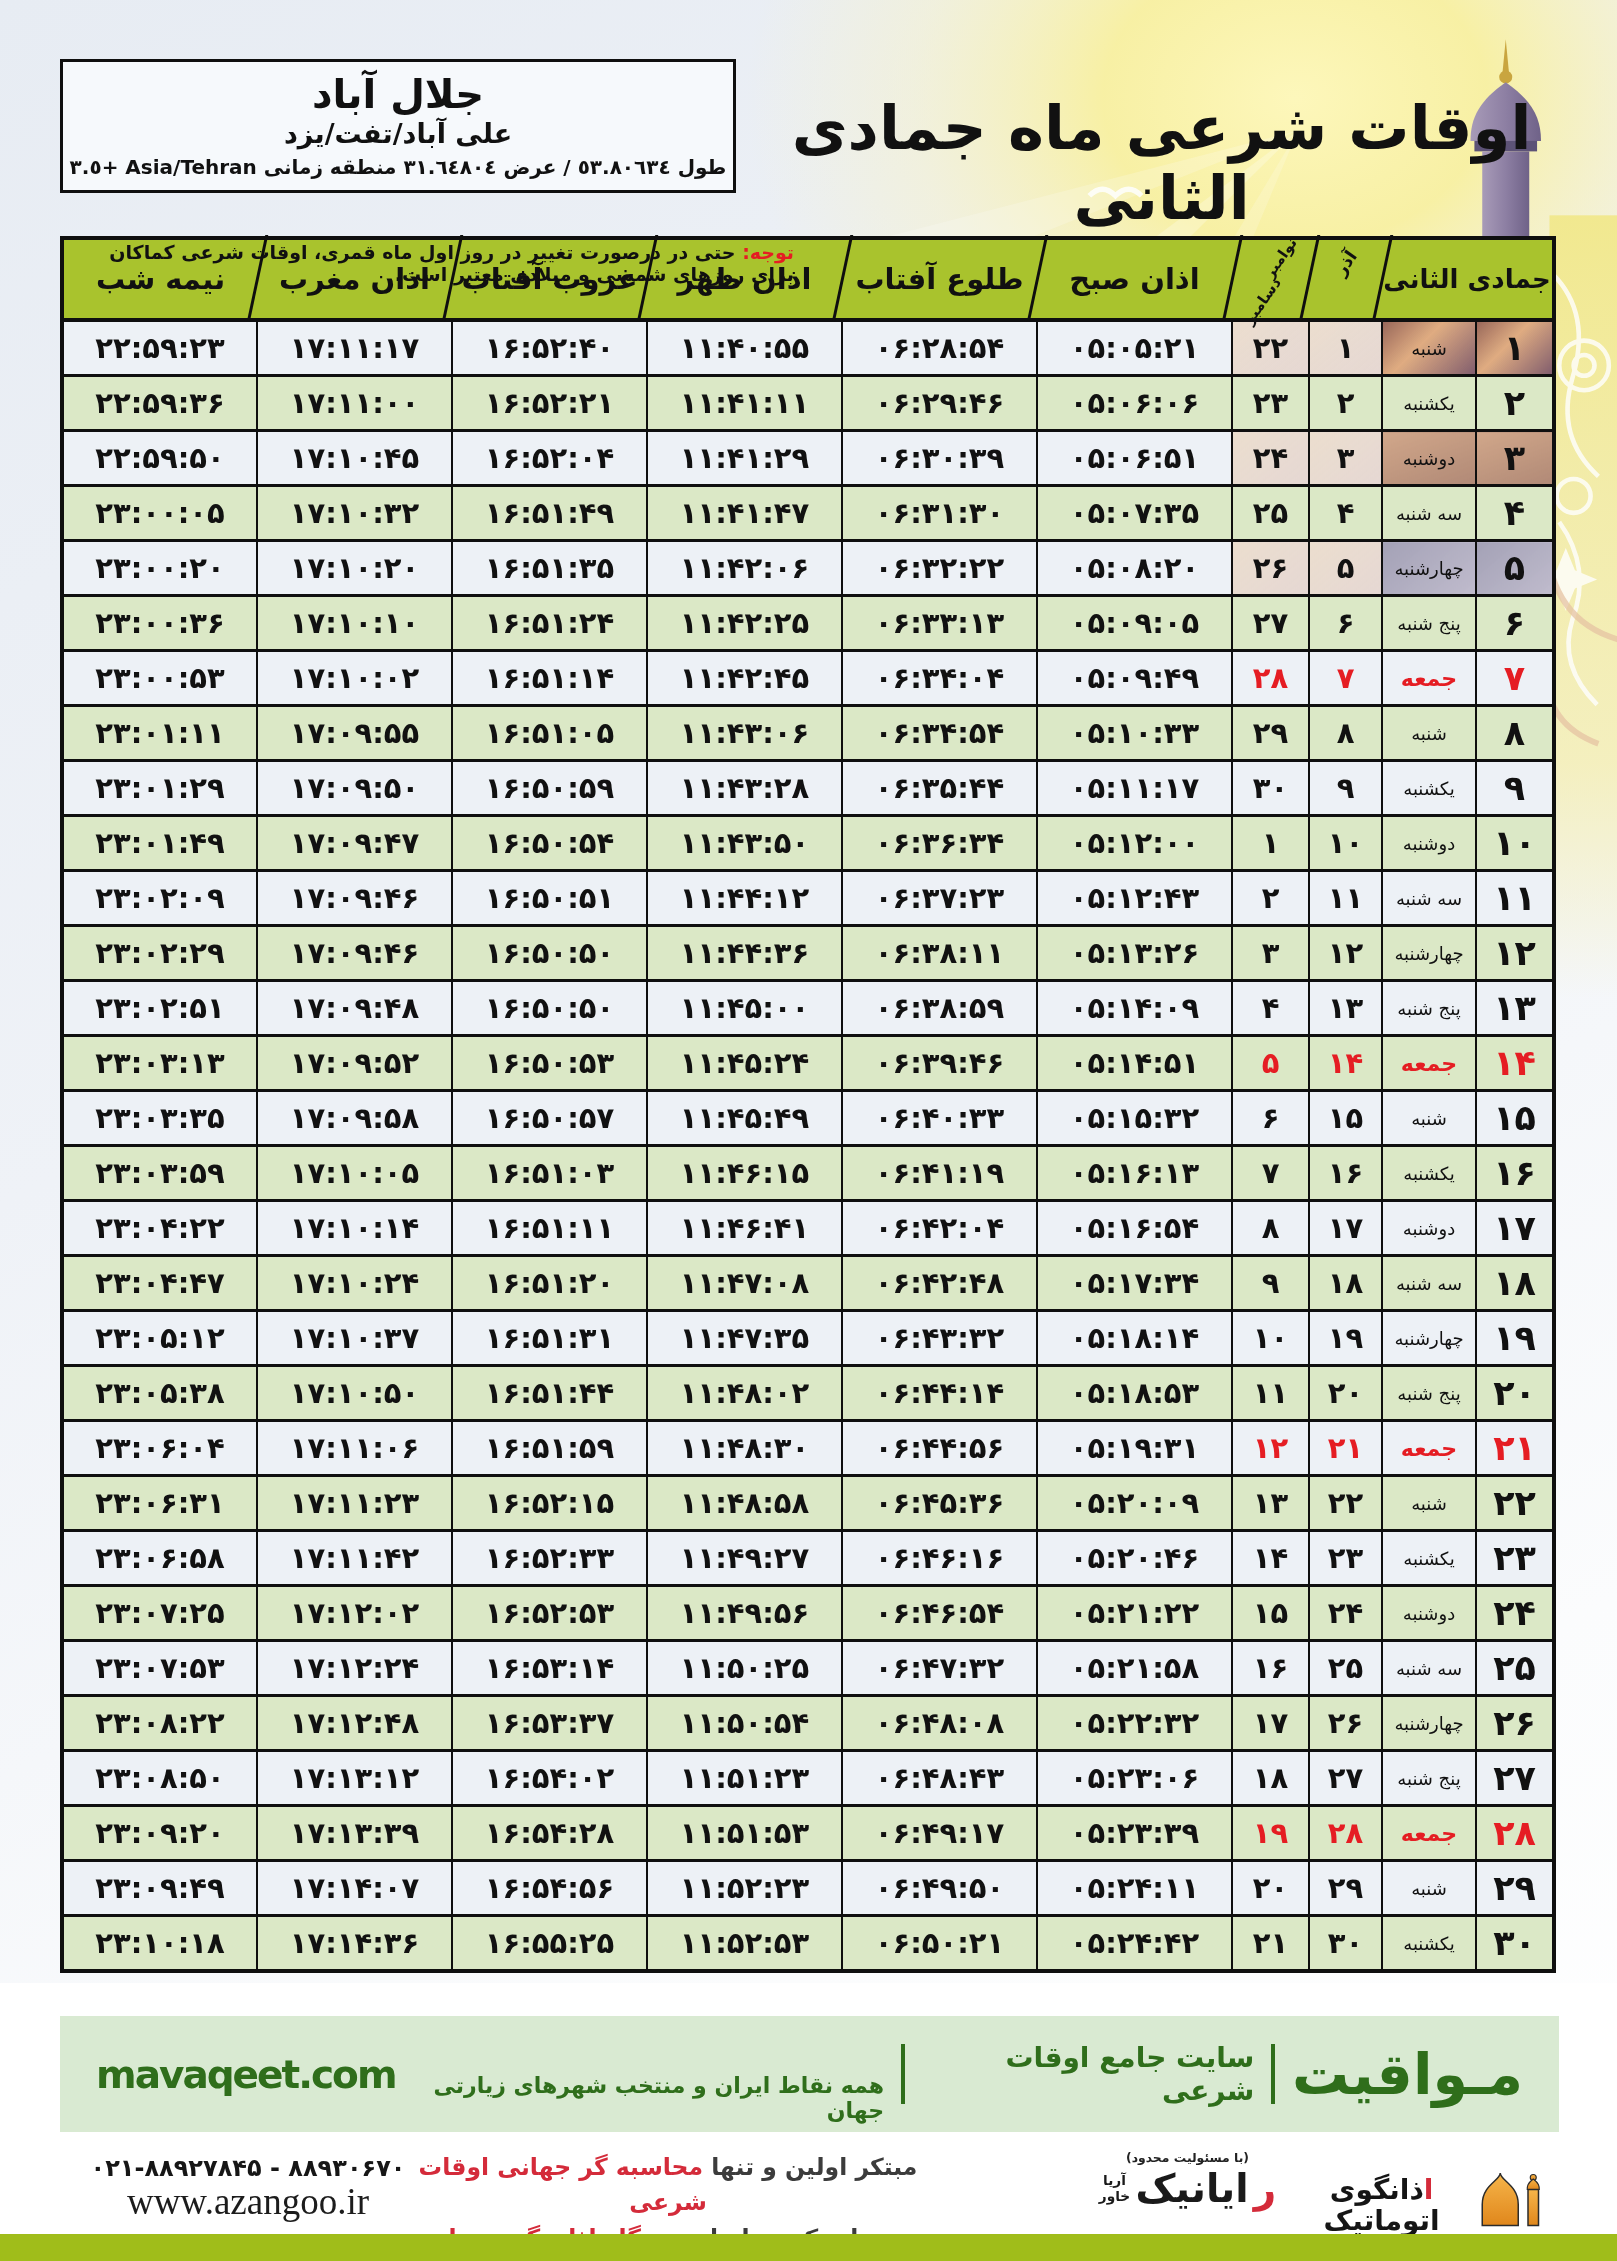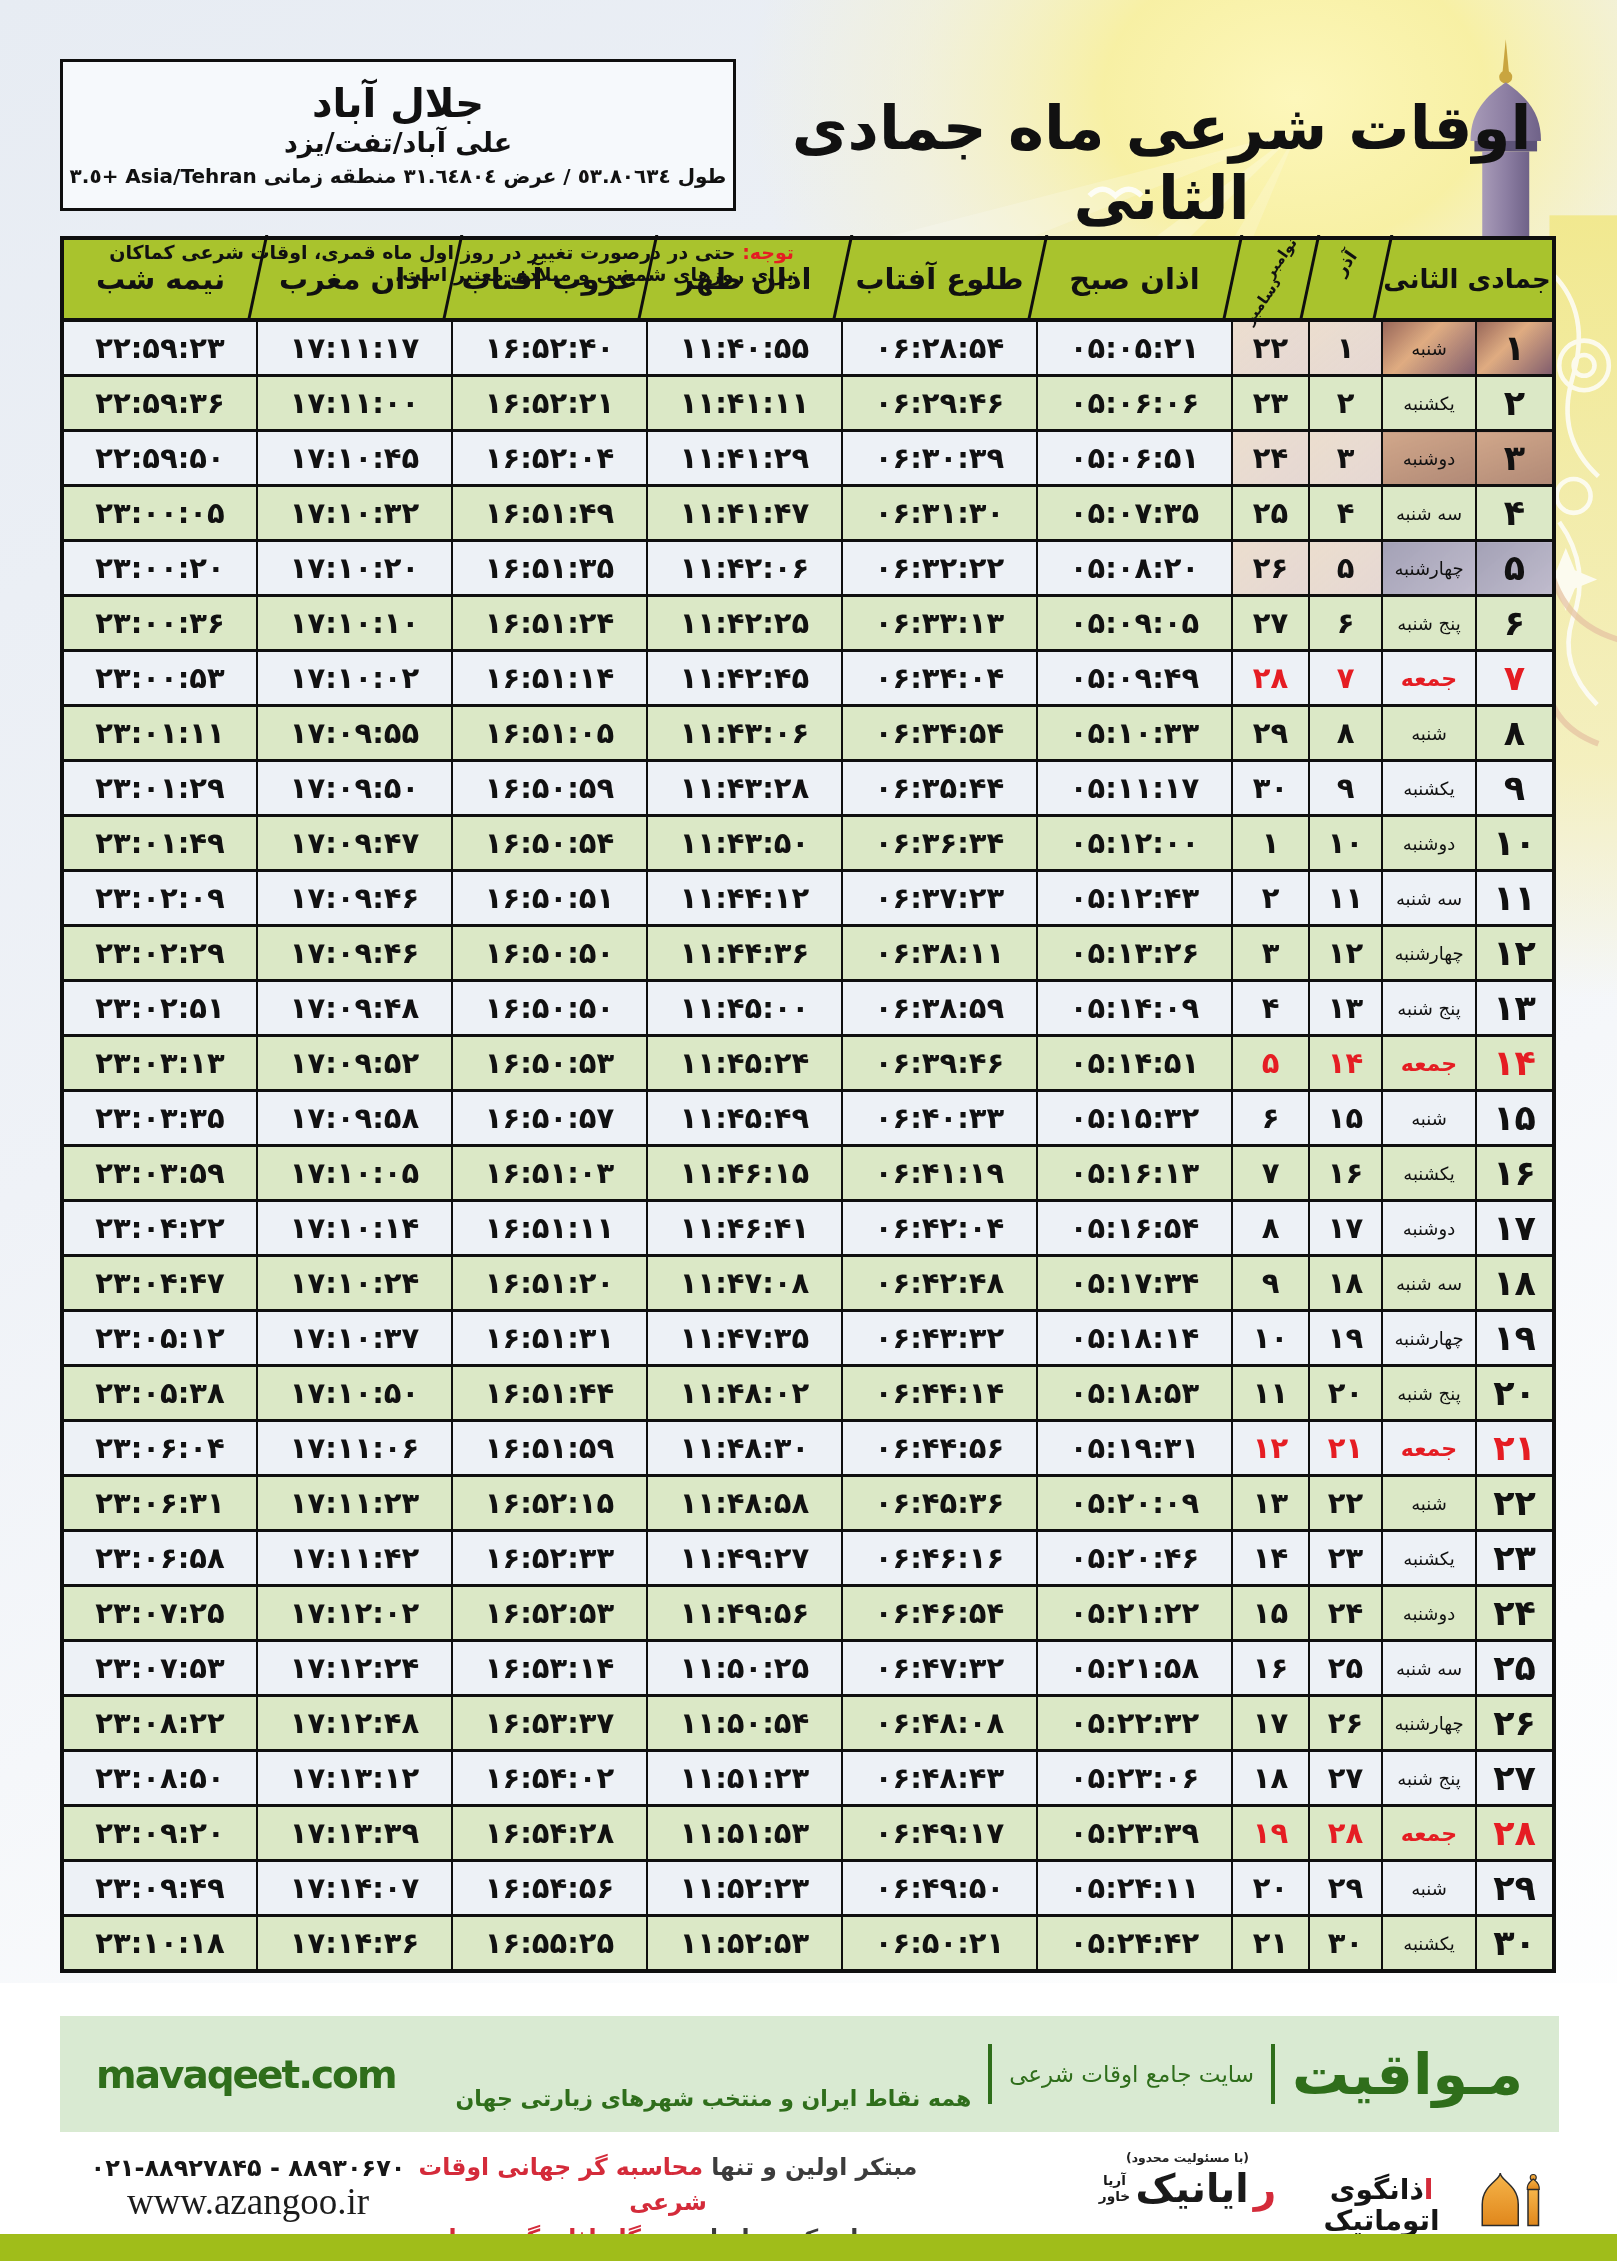--- a/index.html
+++ b/index.html
@@ -5,21 +5,21 @@
   html,body{margin:0;padding:0;}
   body{
     width:1618px;height:2261px;position:relative;overflow:hidden;
     background:linear-gradient(155deg,#e7ecf3 0%,#eff2f7 40%,#fbfcfd 78%,#ffffff 100%);
     font-family:"DejaVu Sans",sans-serif;color:#111;
   }
   
   .art{position:absolute;left:639px;top:0;width:979px;height:1044px;z-index:0;}
   
   .citybox{
-    position:absolute;left:60px;top:59px;width:676px;height:152px;box-sizing:border-box;
+    position:absolute;left:60px;top:59px;width:676px;height:134px;box-sizing:border-box;
     border:3.3px solid #0f0f0f;background:rgba(246,249,252,.97);
     display:flex;flex-direction:column;justify-content:center;align-items:center;gap:2.6px;
     direction:rtl;text-align:center;z-index:3;
   }
   .city-name{font-size:40px;font-weight:bold;line-height:1.05;}
   .city-area{font-size:27px;font-weight:bold;}
   .city-coords{font-size:20px;font-weight:bold;margin-top:3px;}
   
   .titleblock{position:absolute;left:744px;top:47px;width:835px;direction:rtl;text-align:center;z-index:2;}
   .main-title{font-size:61px;font-weight:bold;line-height:1.15;margin-top:46px;}
@@ -67,21 +67,21 @@
   
   .bottom-white{position:absolute;left:0;top:1983px;width:1618px;height:251px;background:#ffffff;z-index:1;}
   .mbar{
     position:absolute;left:60px;top:2016px;width:1499px;height:116px;background:#d9ead2;z-index:2;
     display:flex;direction:rtl;align-items:center;justify-content:space-between;
     padding:0 36px;box-sizing:border-box;color:#2f6e1b;
   }
   .mgroup{display:flex;direction:rtl;align-items:center;}
   .mbrand{font-size:57px;font-weight:bold;}
   .mdiv{width:3.9px;height:60px;background:#2f6e1b;margin:0 17px;}
-  .msite{font-size:23px;font-weight:normal;}
+  .msite{font-size:28px;font-weight:bold;}
   .mcover{font-size:22px;font-weight:bold;margin-top:48px;}
   .mdomain{font-size:39px;font-weight:bold;letter-spacing:-2px;direction:ltr;}
   
   .phone{position:absolute;left:85px;top:2154px;width:326px;text-align:center;
     font-size:24px;font-weight:bold;direction:ltr;color:#161616;z-index:2;}
   .azsite{position:absolute;left:85px;top:2180px;width:326px;text-align:center;
     font-size:37px;font-family:"Liberation Serif",serif;color:#1c1c1c;z-index:2;}
   .promo{position:absolute;left:404px;top:2150px;width:528px;direction:rtl;text-align:center;
     font-size:23.5px;font-weight:bold;line-height:1.5;color:#3c3c3c;z-index:2;}
   .promo .red,.red-txt{color:#d42b3a;}

